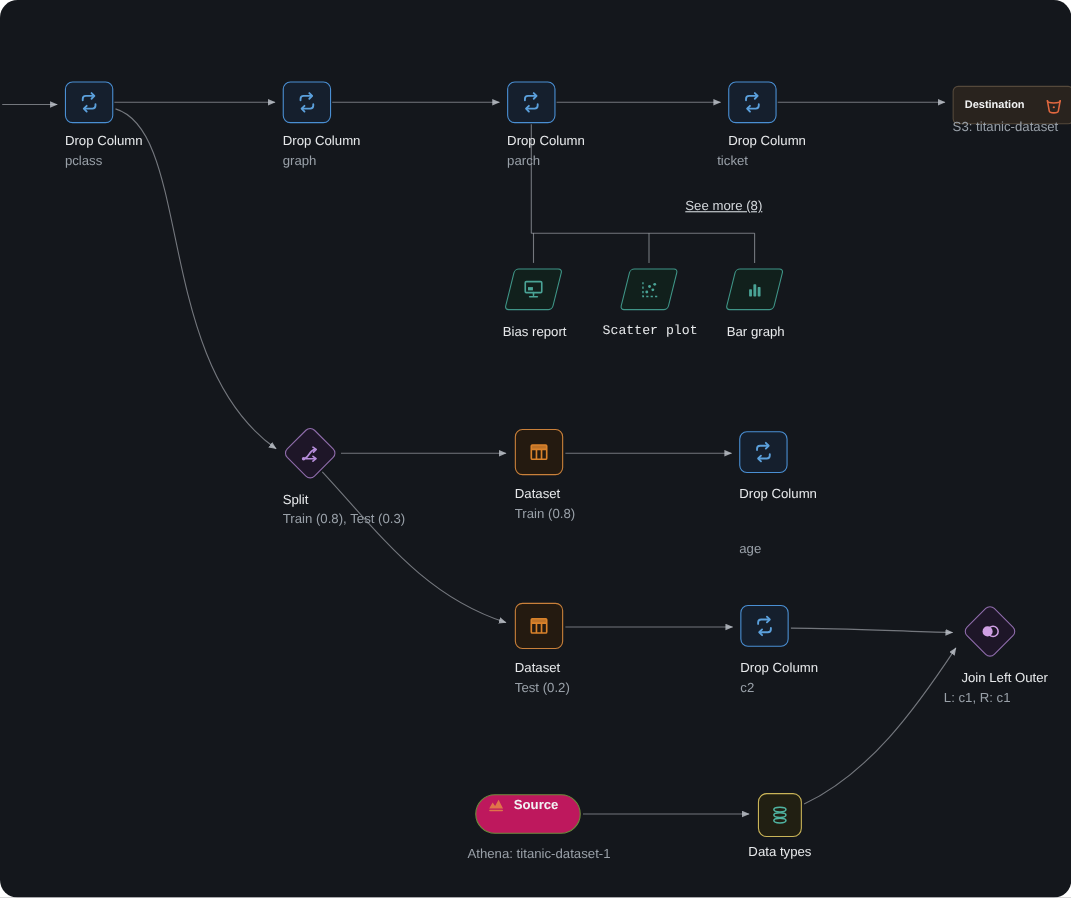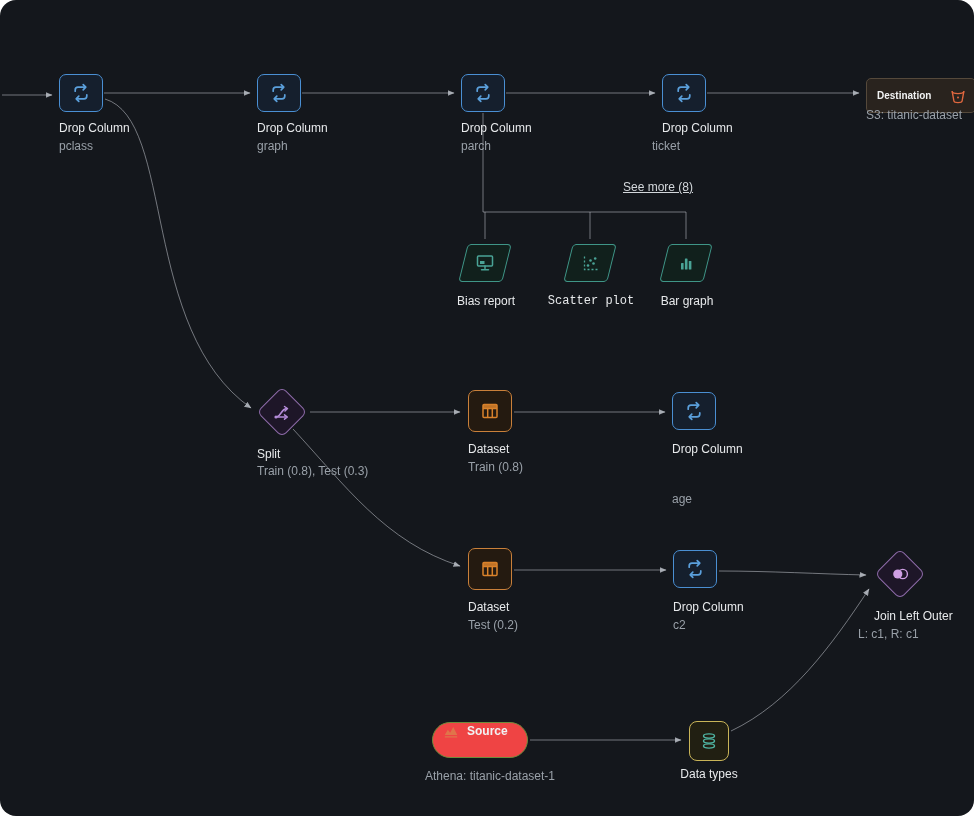--- a/index.html
+++ b/index.html
@@ -37,21 +37,21 @@
   }
   .dest{
     position:absolute;left:866px;top:78px;width:110px;height:35px;
     background:#29231e;border:1px solid #55493b;border-radius:5px;
     display:flex;align-items:center;justify-content:space-between;
     padding:0 8px 0 10px;box-sizing:border-box;cursor:pointer;
   }
   .dest .t{font-size:10px;font-weight:bold;color:#f1f2f3;}
   .source{
     position:absolute;left:432px;top:722px;width:96px;height:36px;
-    background:#ef4444;border:1.5px solid #6c8c3c;border-radius:18px;
+    background:#be185d;border:1.5px solid #6c8c3c;border-radius:18px;
     display:flex;align-items:center;gap:7px;padding:0 10px 18px 9px;
     box-sizing:border-box;cursor:pointer;
   }
   .source .t{font-size:12px;font-weight:bold;color:#f1f2f3;}
   svg{display:block;}
 </style>
 </head>
 <body>
 
 <div class="canvas">

